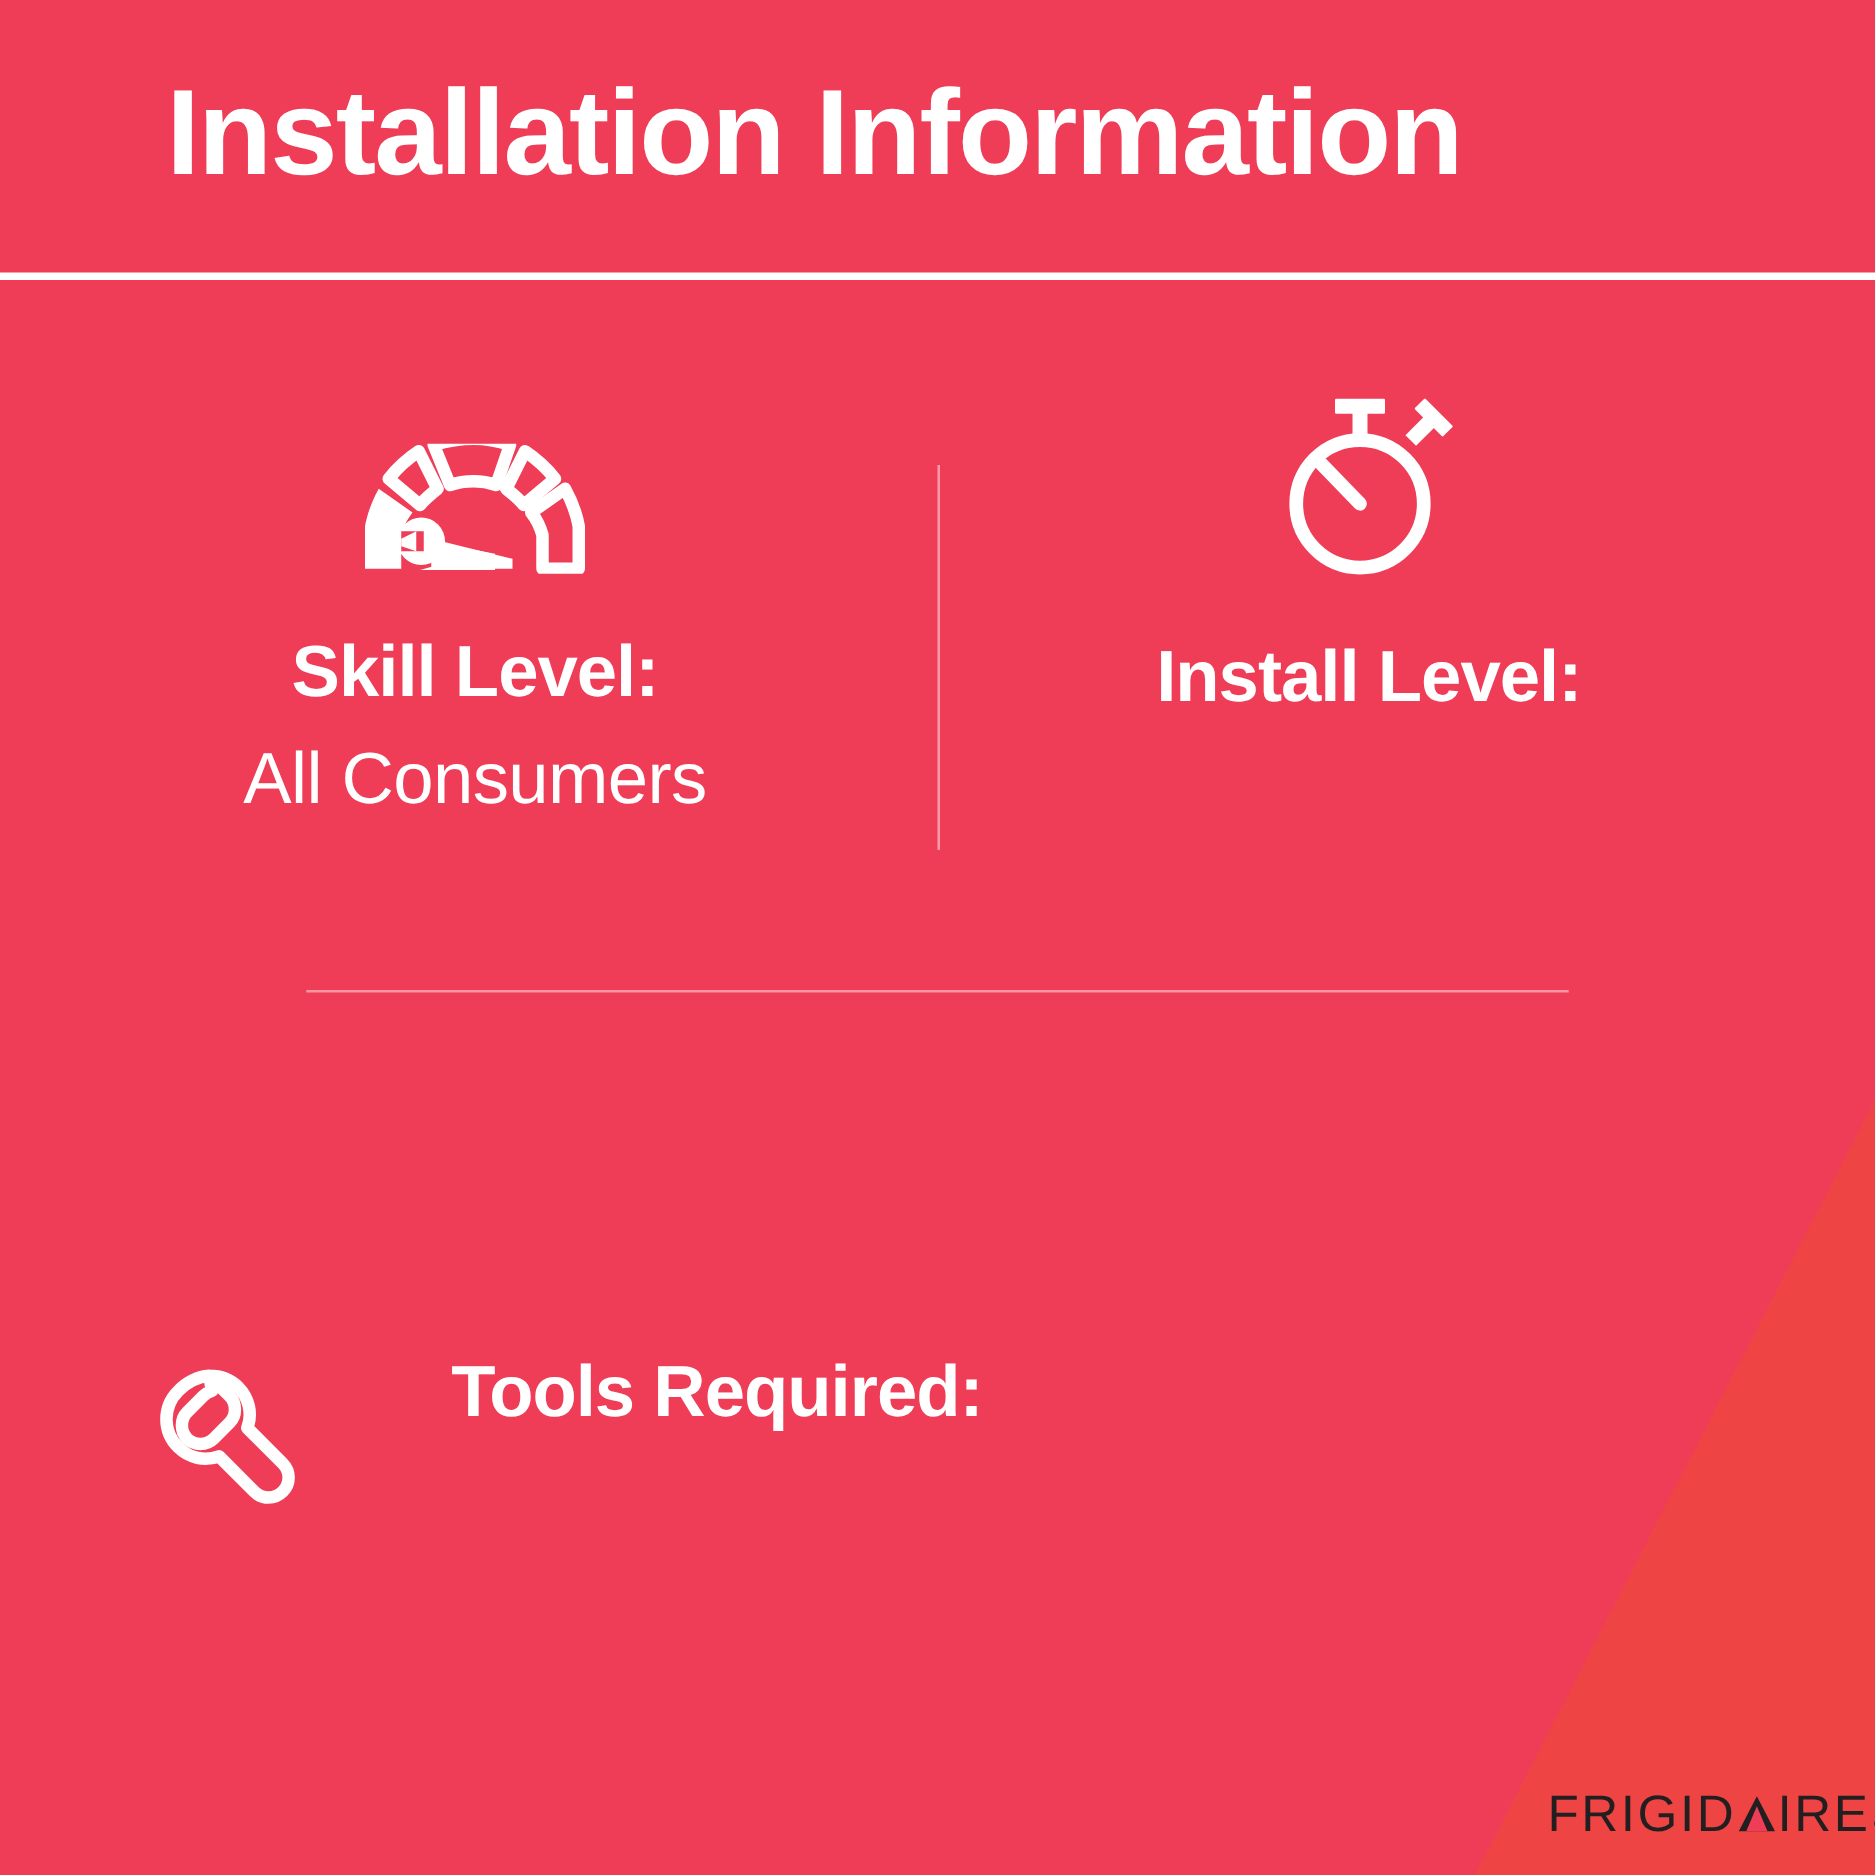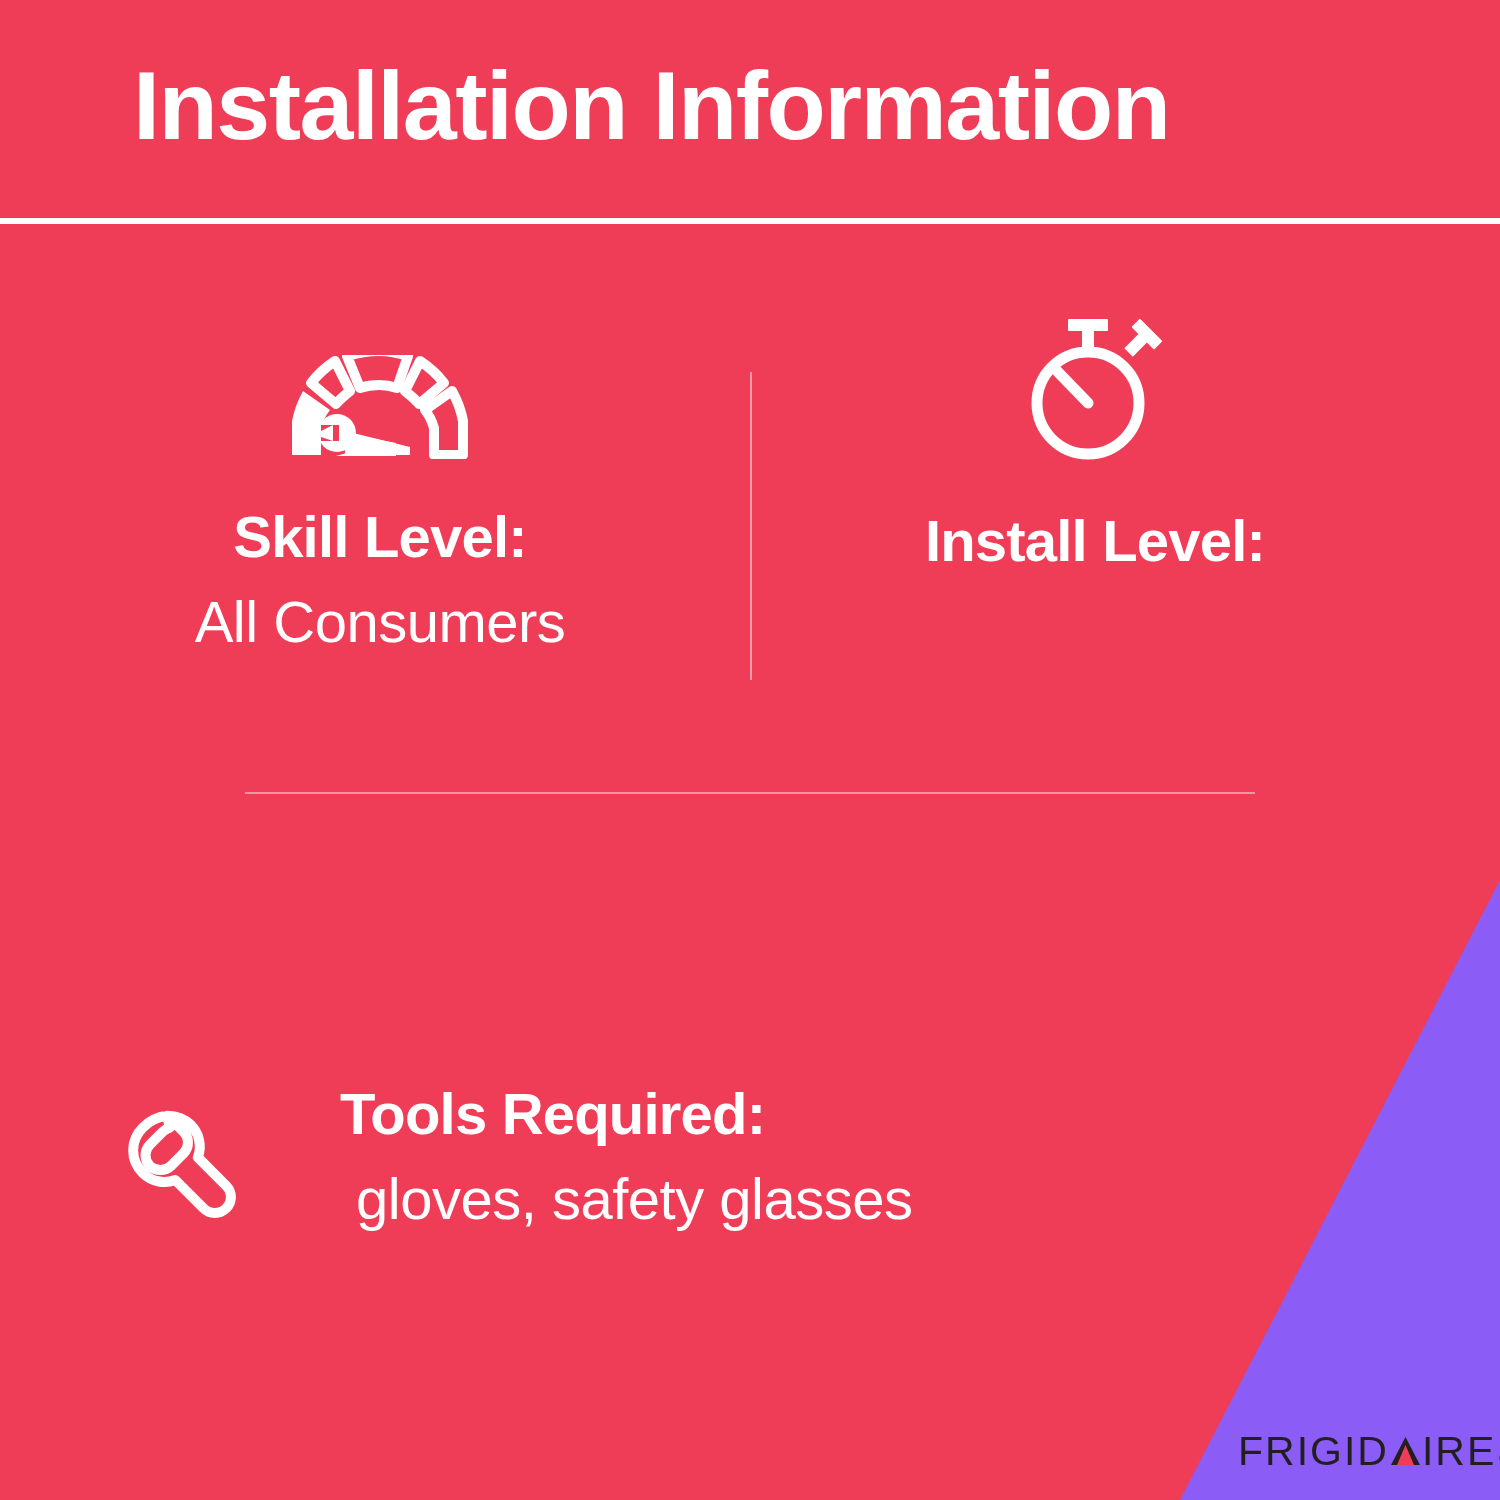--- a/index.html
+++ b/index.html
@@ -8,21 +8,21 @@
     background: #ffffff;
   }
   body {
     font-family: "Liberation Sans", sans-serif;
   }
   #page {
     position: relative;
     width: 1500px;
     height: 1500px;
     overflow: hidden;
-    background: #8b5cf6;
+    background: #ef4444;
   }
   
   .red-band {
     position: absolute;
     left: 0;
     top: 0;
     width: 1500px;
     height: 218px;
     background: #ef3d58;
   }
@@ -109,22 +109,23 @@
   .col-skill .heading   { margin-top: 40px; }
   .col-time  .heading   { margin-top: 40px; }
 
   
   .tools-row {
     position: absolute;
     left: 118px;
     top: 1080px;
     width: 1030px;
     display: flex;
-    align-items: center;
+    align-items: flex-start;
     color: #ffffff;
+    gap: 21px;
   }
   .tools-icon {
     flex: 0 0 auto;
     margin-top: 8px;
   }
   .tools-text {
     margin-left: 92px;
     text-align: left;
   }
   .tools-text .heading { margin-top: 0; font-size: 58px; }
@@ -247,21 +248,20 @@
                    C43 32 50 25 58 25
                    L76 25
                    C79 25 82 26 84 27
                    L91 17
                    C84 11 75 8 65 8 Z" fill="none" stroke="#ffffff" stroke-width="10" stroke-linejoin="round" stroke-linecap="round"></path>
         </g>
       </svg>
     </span>
     <div class="tools-text">
       <div class="heading">Tools Required:</div>
-      <div class="subheading">gloves, safety glasses</div>
     </div>
   </div>
 
   <div class="logo">
     <span>FRIGID</span>
     <span class="logo-tri">
       <svg width="31" height="30" viewBox="0 0 31 30" xmlns="http://www.w3.org/2000/svg">
         <polygon points="15.5,1 30,29 1,29" fill="#231f20"></polygon>
         <polygon points="15.5,9 24,29 7,29" fill="#ef3d58"></polygon>
       </svg>

